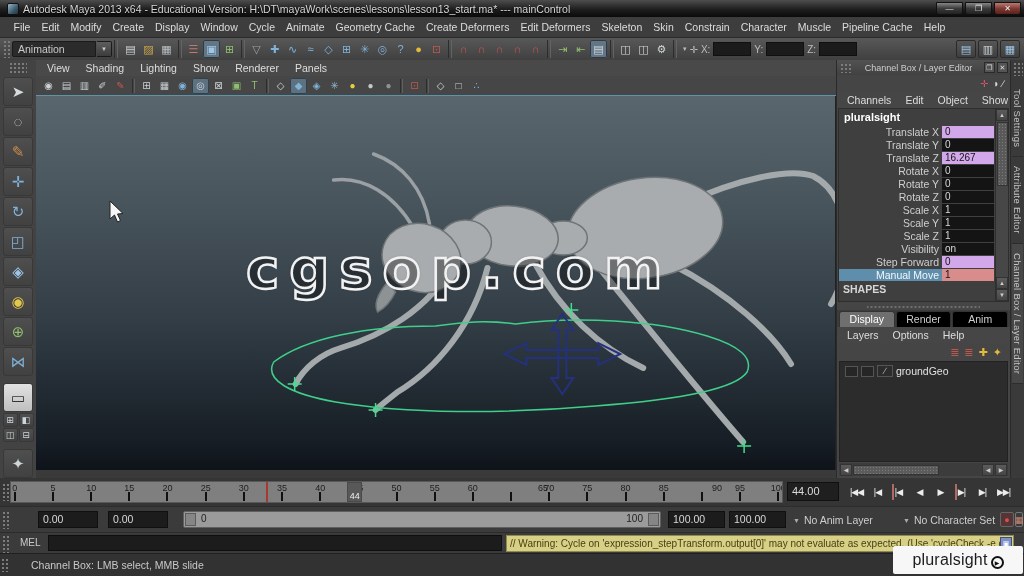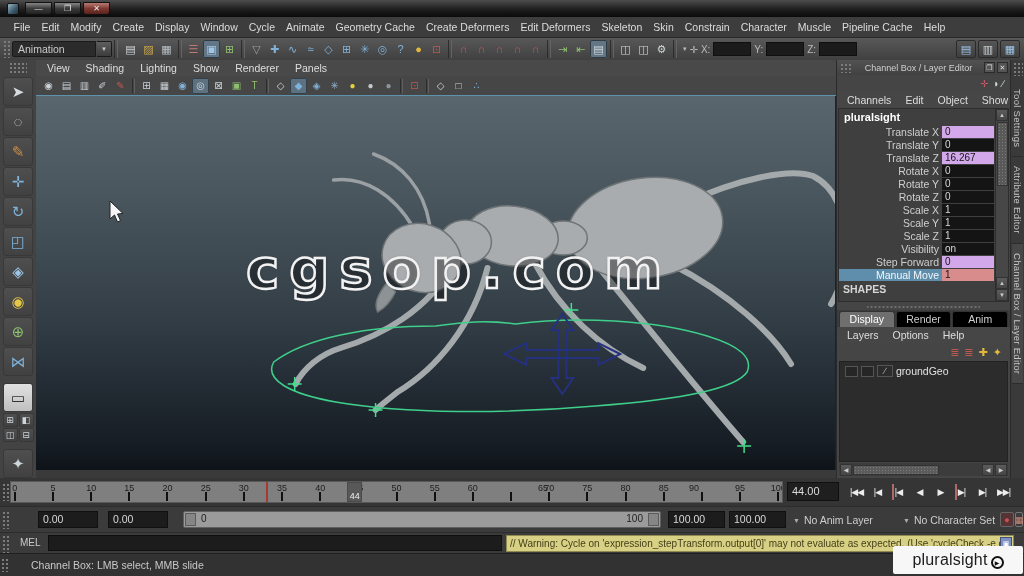--- a/index.html
+++ b/index.html
@@ -154,20 +154,21 @@
 .ps-circle{width:13px;height:13px;border:2px solid #111;border-radius:50%;display:flex;align-items:center;justify-content:center;
   font-size:6px;color:#111;margin-top:5px}
 
 .cursor{position:absolute;z-index:10;pointer-events:none}
 </style>
 </head>
 <body>
 
 <div class="titlebar">
   <div class="maya-icon"></div>
+  <div class="title-text">Autodesk Maya 2013 x64 - Educational Version: H:\DT\mayaWork\scenes\lessons\lesson13_start.ma*   ---   mainControl</div>
   <div class="win-btns">
     <div class="win-btn">—</div>
     <div class="win-btn">❐</div>
     <div class="win-btn close">✕</div>
   </div>
 </div>
 
 <div class="menubar" id="menubar">
     <div class="menu-item">File</div>
     <div class="menu-item">Edit</div>
@@ -536,21 +537,21 @@
       <div class="tick-label" style="left: 500.005px; margin-left: 32px;">65</div>
       <div class="tick-line" style="left: 499.005px;"></div>
       <div class="tick-label" style="left: 538.173px;">70</div>
       <div class="tick-line" style="left: 537.173px;"></div>
       <div class="tick-label" style="left: 576.342px;">75</div>
       <div class="tick-line" style="left: 575.342px;"></div>
       <div class="tick-label" style="left: 614.51px;">80</div>
       <div class="tick-line" style="left: 613.51px;"></div>
       <div class="tick-label" style="left: 652.678px;">85</div>
       <div class="tick-line" style="left: 651.678px;"></div>
-      <div class="tick-label" style="left: 683px;">90</div>
+      <div class="tick-label" style="left: 706px;">90</div>
       <div class="tick-line" style="left: 689.847px;"></div>
       <div class="tick-label" style="left: 729.015px; text-align: center;">95</div>
       <div class="tick-line" style="left: 728.015px;"></div>
       <div class="tick-label" style="left: 767.183px;">100</div>
       <div class="tick-line" style="left: 766.183px;"></div>
       <div class="frame-box" style="left: 335.881px;">
         <div class="frame-label">44</div>
       </div>
       <div class="red-marker" style="left: 254.728px;"></div>
     </div>

